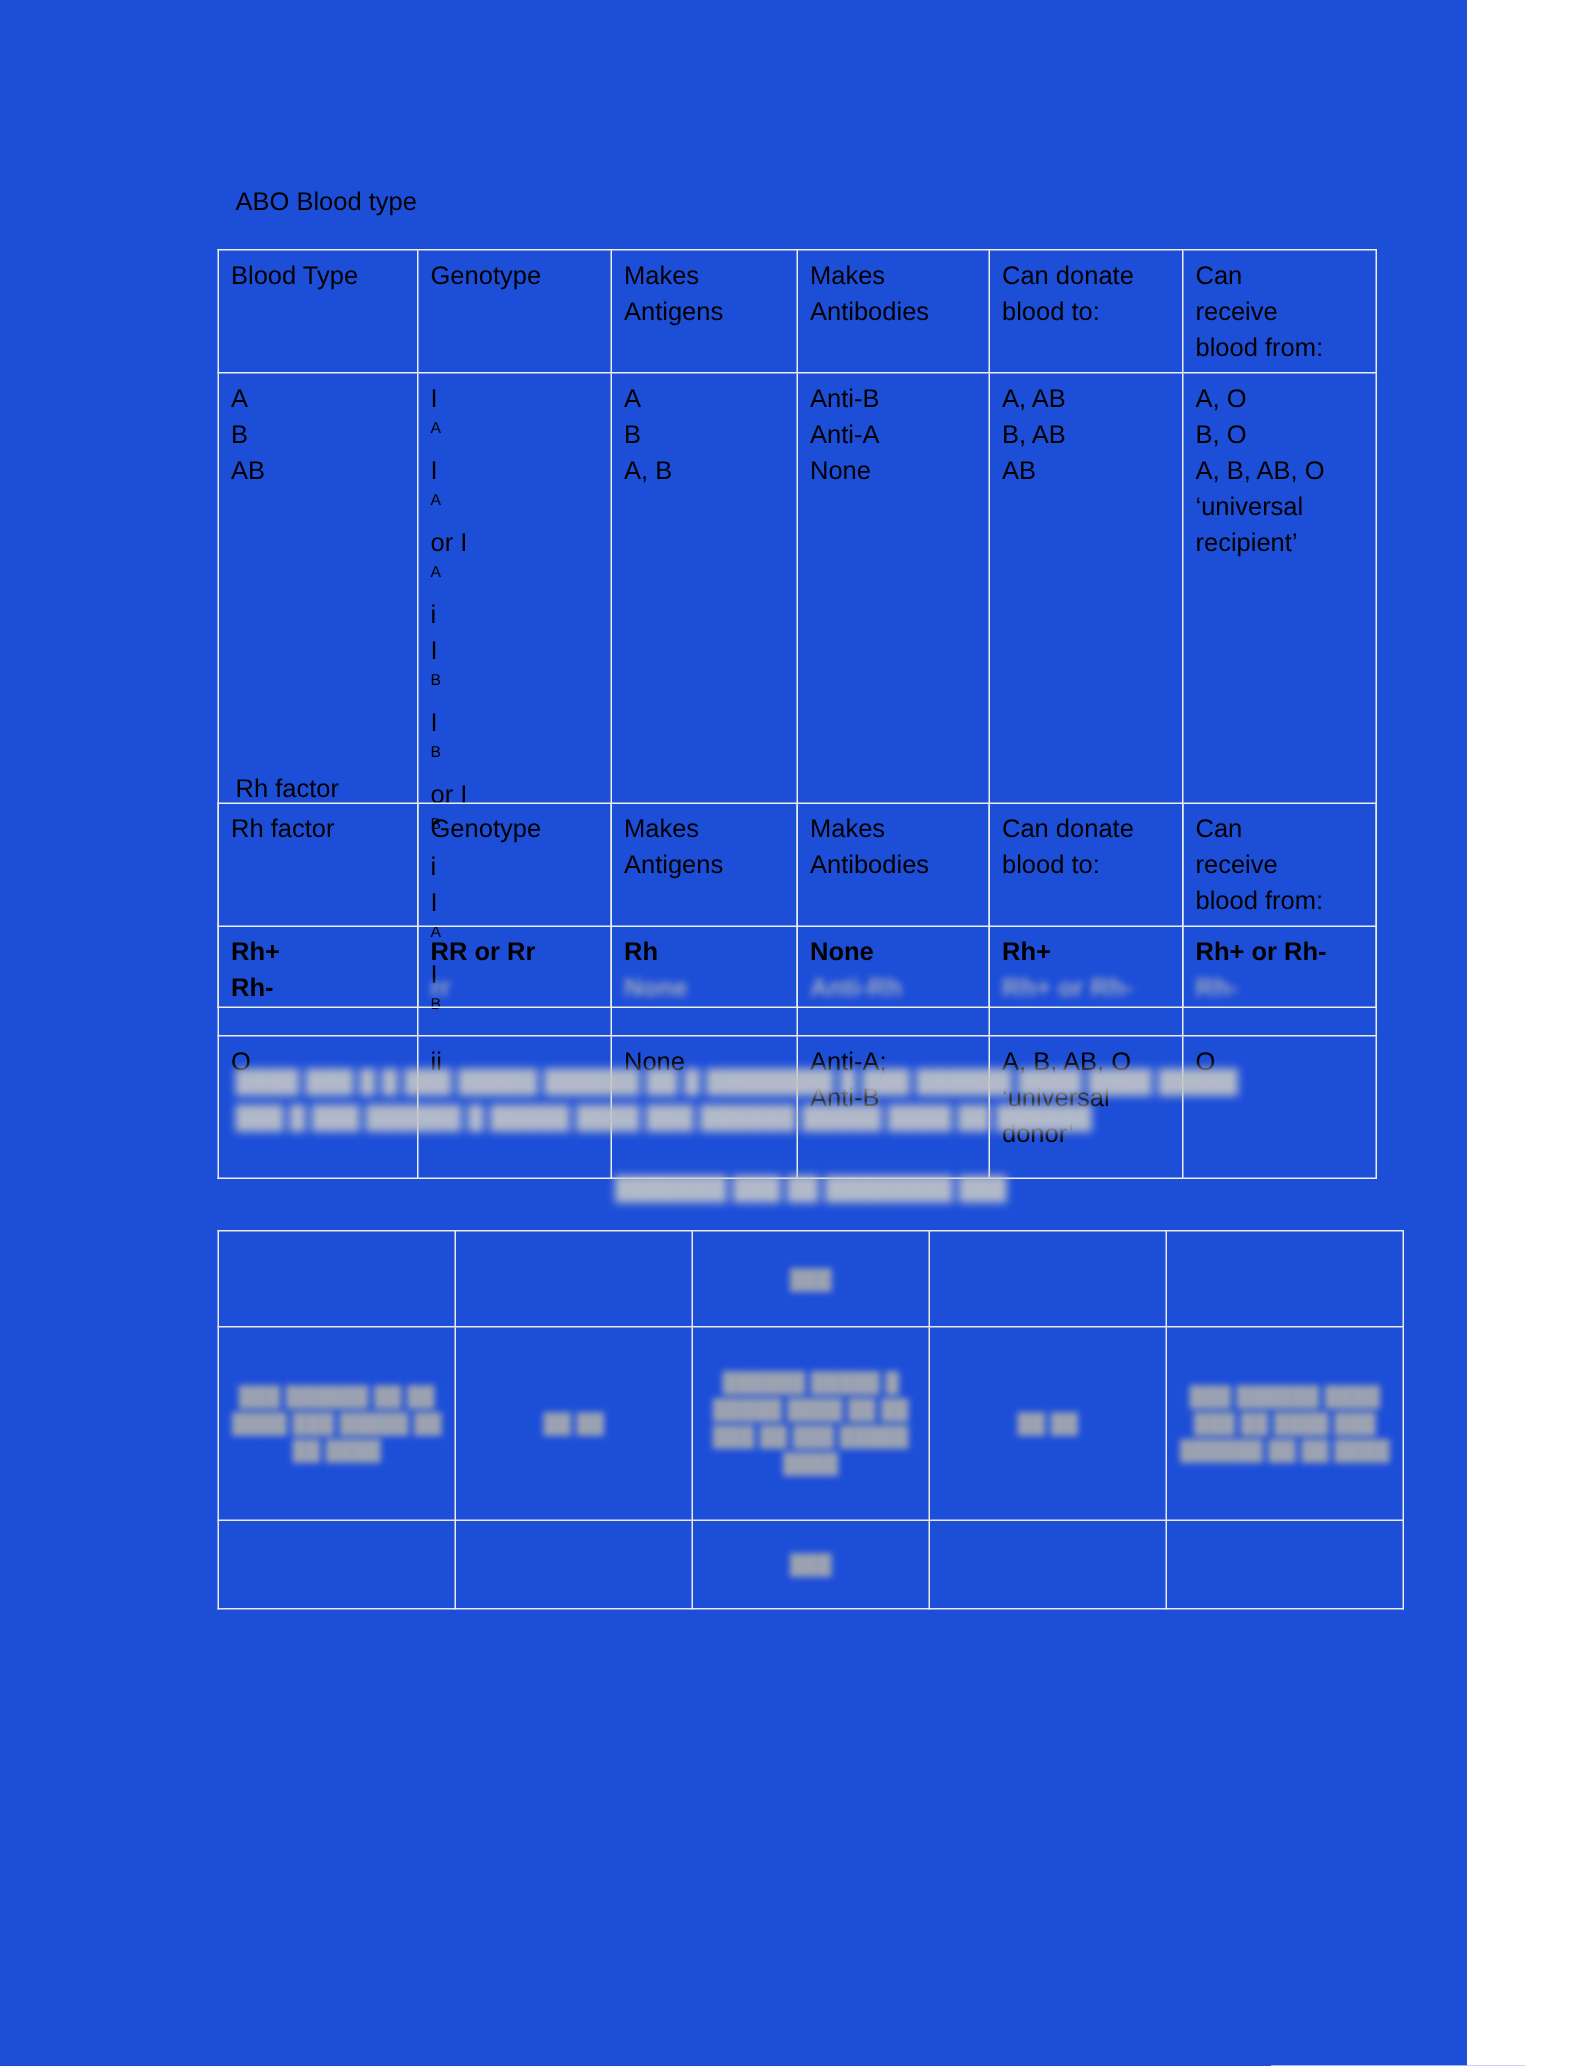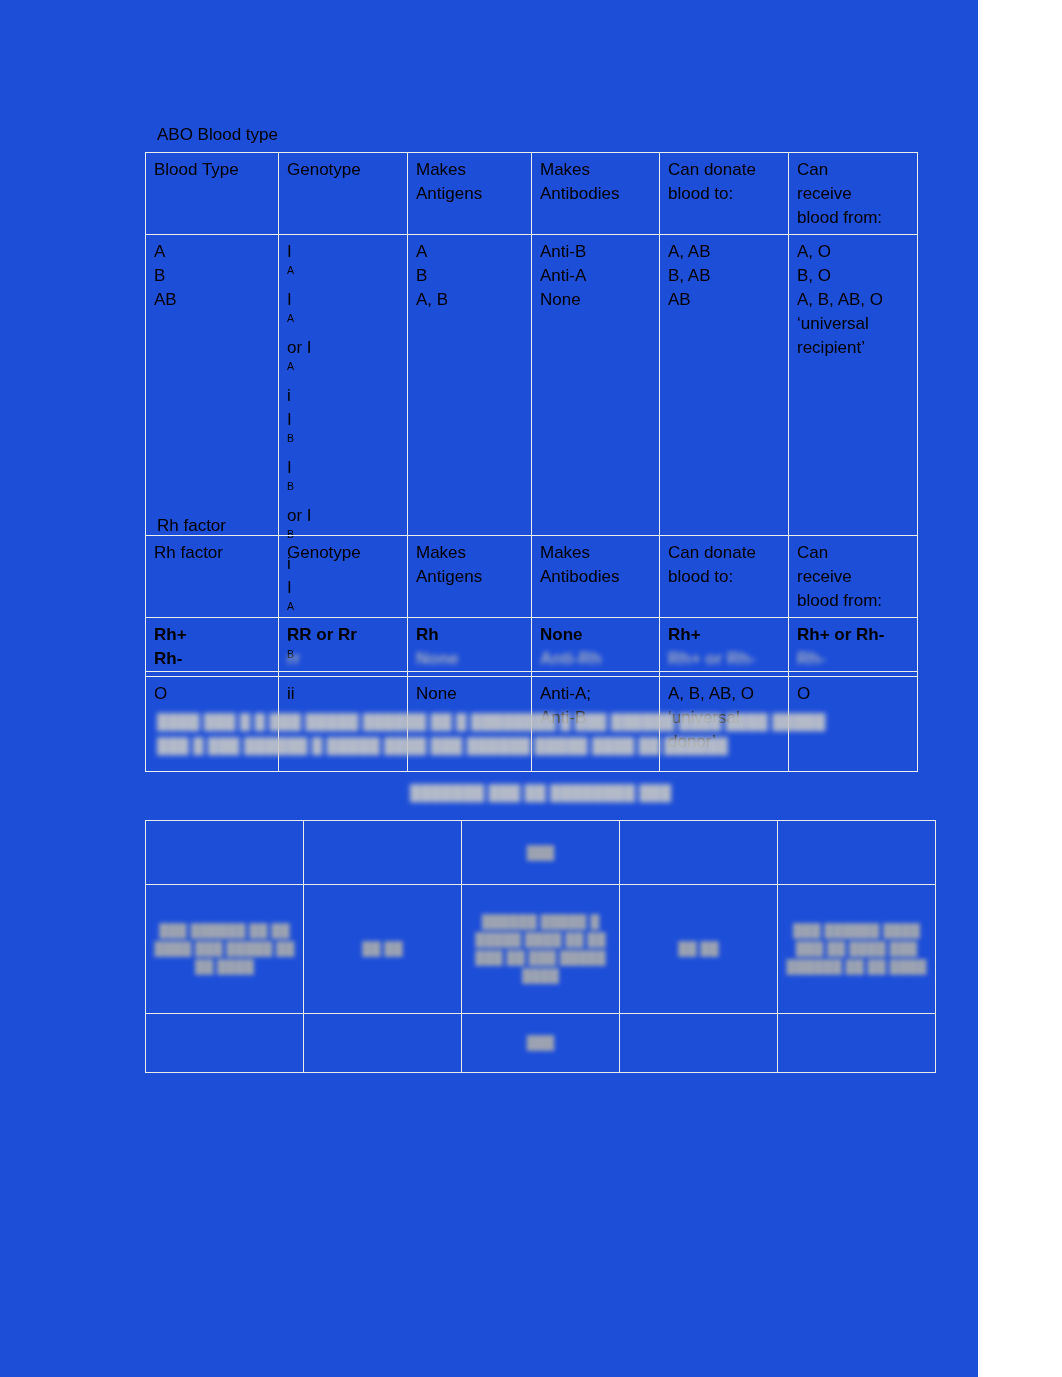--- a/index.html
+++ b/index.html
@@ -51,21 +51,21 @@
 
   .cell-lines span { display: block; }
 
   sup {
     font-size: 0.62em;
     vertical-align: super;
     line-height: 0;
   }
 
   
-  #abo-table { left: 145px; top: 152px; width: 772px; }
+  #abo-table { left: 145px; top: 166px; width: 772px; }
   #abo-table col.c1 { width: 133px; }
   #abo-table col.c2 { width: 129px; }
   #abo-table col.c3 { width: 124px; }
   #abo-table col.c4 { width: 128px; }
   #abo-table col.c5 { width: 129px; }
   #abo-table col.c6 { width: 129px; }
 
   #abo-table tr.r-head td { height: 68px; }
   #abo-table tr.r-body td { height: 120px; }
   #abo-table tr.r-last td { height: 85px; }

